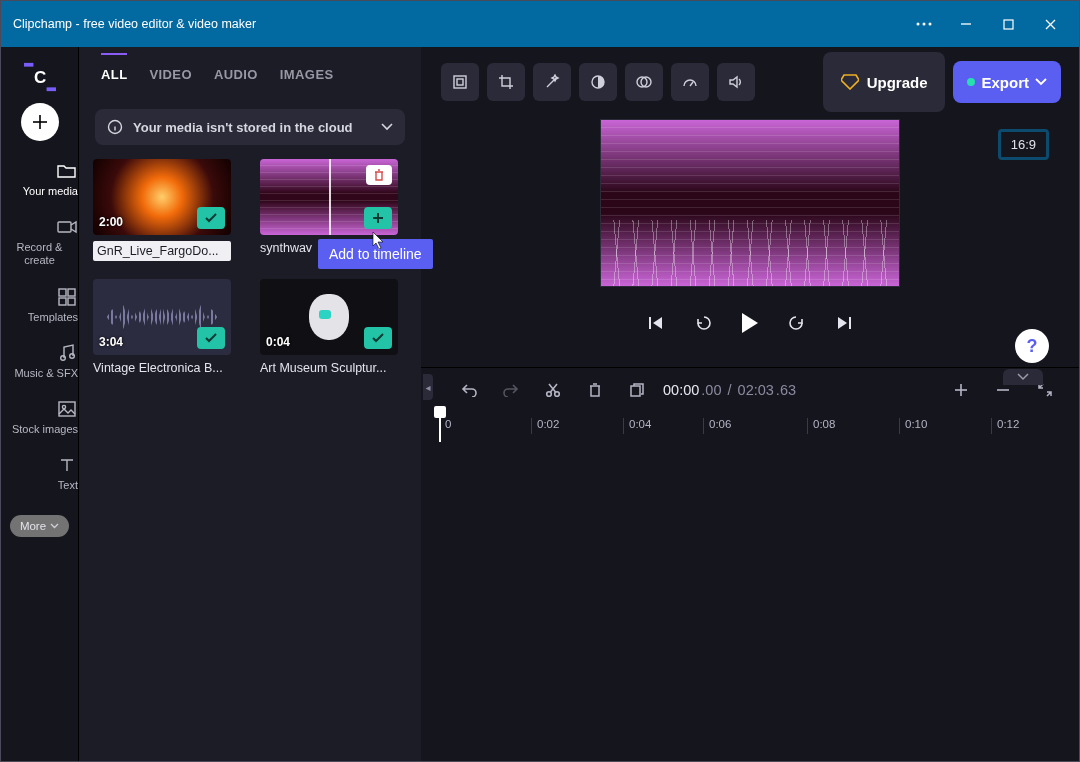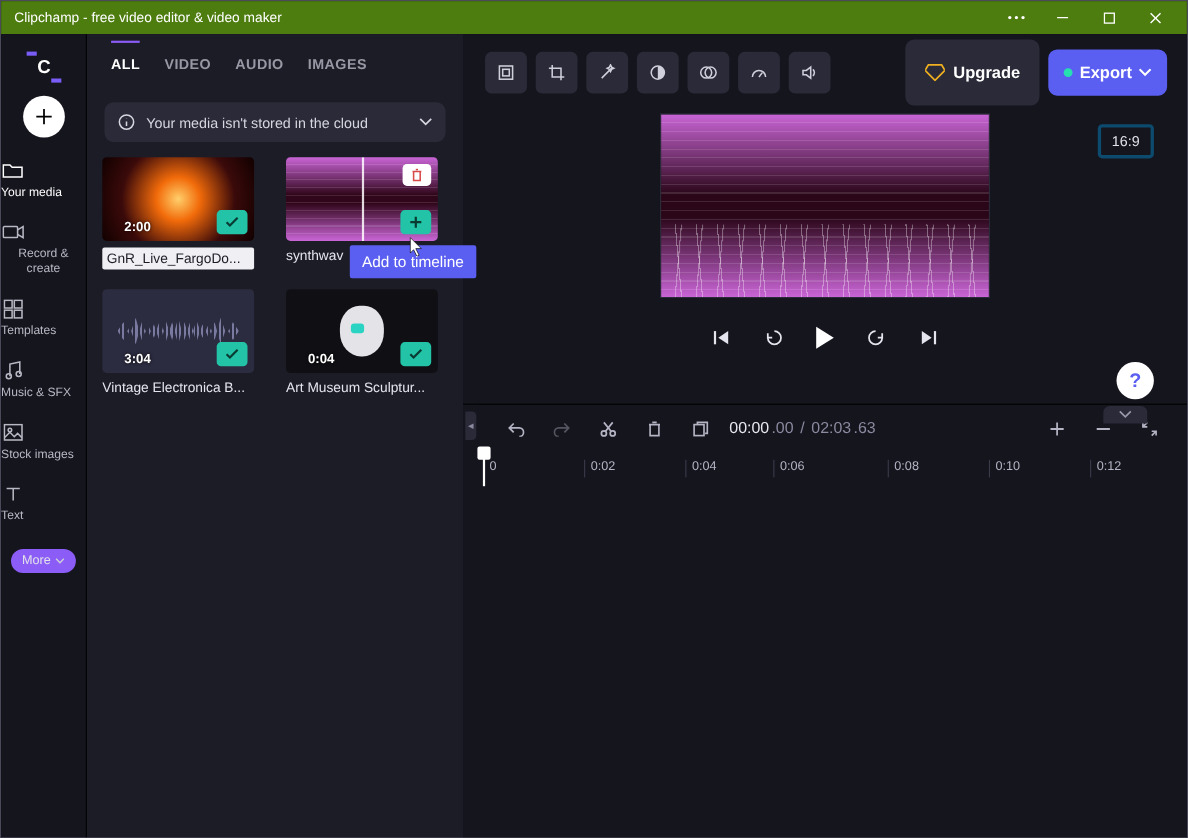--- a/index.html
+++ b/index.html
@@ -1,47 +1,47 @@
 <!DOCTYPE html>
 <html><head>
 <meta charset="utf-8">
 <style>
   * { box-sizing: border-box; margin: 0; padding: 0; font-family: -apple-system, BlinkMacSystemFont, "Segoe UI", sans-serif; }
   body { width: 1080px; height: 762px; background: #000; color: #fff; overflow: hidden; font-size: 13px; }
   .app { width: 1080px; height: 762px; display: flex; flex-direction: column; border: 1px solid #4a4a5a; }
 
   
-  .titlebar { height: 30px; background: #4d7c0f; display: flex; align-items: center; padding: 0 8px; color: #fff; font-size: 12.5px; justify-content: flex-end; }
+  .titlebar { height: 46px; background: #0369a1; display: flex; align-items: center; padding: 0 8px; color: #fff; font-size: 12.5px; justify-content: flex-end; }
   .titlebar .title { flex: 1; padding-left: 4px; }
   .titlebar .wbtn { width: 42px; height: 30px; display: flex; align-items: center; justify-content: center; cursor: pointer; }
 
   .body { flex: 1; display: flex; background: #15151e; min-height: 0; }
 
   
   .rail { width: 78px; background: #15151e; display: flex; flex-direction: column; align-items: center; padding-top: 14px; gap: 2px; border-right: 1px solid #000; }
   .logo { width: 32px; height: 32px; border-radius: 6px; display:flex; align-items:center; justify-content:center; position:relative; margin-bottom: 8px; }
   .add-btn { width: 38px; height: 38px; border-radius: 50%; background: #fff; color: #000; display:flex; align-items:center; justify-content:center; font-size: 20px; margin-bottom: 14px; cursor:pointer; }
-  .rail-item { display:flex; flex-direction: column; align-items:flex-start; gap:4px; color:#b8b8c4; font-size:11px; cursor:pointer; padding:4px 0 14px 0; width:100%; text-align:center; }
+  .rail-item { display:flex; flex-direction: column; align-items:flex-end; gap:4px; color:#b8b8c4; font-size:11px; cursor:pointer; padding:4px 0 14px 0; width:100%; text-align:center; }
   .rail-item.active { color:#fff; }
   .rail-item .ricon { width:22px; height:20px; display:flex; align-items:center; justify-content:center; }
-  .more-pill { margin-top:8px; background:#8b5cf6; color:#e2e2ea; font-size:11.5px; padding:5px 10px; border-radius:14px; display:flex; align-items:center; gap:4px; cursor:pointer; }
+  .more-pill { margin-top:8px; background:#737373; color:#e2e2ea; font-size:11.5px; padding:5px 10px; border-radius:14px; display:flex; align-items:center; gap:4px; cursor:pointer; }
 
   
   .panel { width: 342px; background: #1c1c27; display:flex; flex-direction:column; padding: 10px 12px 0 12px; }
   .tabs { display:flex; gap:22px; padding: 10px 10px 14px 10px; border-bottom: 1px solid transparent; }
   .tab { color:#9898a5; font-size:13px; font-weight:600; cursor:pointer; position:relative; letter-spacing:0.4px; padding-bottom:6px;}
   .tab.active { color:#fff; }
   .tab.active::after { content:""; position:absolute; left:0; right:0; top:-14px; height:2px; background:#8a5cf6; }
   .storage-bar { display:flex; align-items:center; gap:10px; background:#2a2a38; border-radius:8px; padding:10px 12px; margin: 6px 4px 14px 4px; color:#d6d6e0; font-size:13px; cursor:pointer; }
   .storage-bar .chev { margin-left:auto; }
 
   .media-grid { display:grid; grid-template-columns: 1fr 1fr; gap: 18px 20px; padding:0 2px; }
   .media-card { display:flex; flex-direction:column; gap:6px; position:relative; }
   .thumb { position:relative; width: 138px; height: 76px; border-radius:4px; background:#2a2a36; overflow:hidden; cursor:pointer; }
-  .dur { position:absolute; left:20px; bottom:6px; font-size:12px; font-weight:600; color:#fff; text-shadow:0 0 3px #000; }
+  .dur { position:absolute; left:6px; bottom:6px; font-size:12px; font-weight:600; color:#fff; text-shadow:0 0 3px #000; }
   .chip { position:absolute; right:6px; bottom:6px; width:28px; height:22px; background:#22c3a6; border-radius:4px; display:flex; align-items:center; justify-content:center; }
   .chip.plus { background:#22c3a6; }
   .del-chip { position:absolute; right:6px; top:6px; width:26px; height:20px; background:#fff; border-radius:4px; display:flex; align-items:center; justify-content:center; cursor:pointer; }
   .label { font-size:12.5px; color:#e4e4ee; white-space:nowrap; overflow:hidden; text-overflow:ellipsis; max-width:138px;}
   .label.boxed { background:#f0f0f4; color:#1c1c27; padding:3px 4px; border-radius:2px; max-width:138px; }
   .tooltip { position:absolute; top:80px; left:58px; background:#5a5ff2; color:#fff; padding:7px 11px; font-size:14px; border-radius:2px; white-space:nowrap; z-index:50; }
   .cursor { position:absolute; top:72px; left:112px; z-index:51; }
 
   
   .thumb.concert { background: radial-gradient(circle at 50% 50%, #ffcf6b 0%, #f26b0a 25%, #3b0a0a 65%, #100 100%); }
@@ -215,21 +215,21 @@
         <div class="tab">AUDIO</div>
         <div class="tab">IMAGES</div>
       </div>
 
       <div class="storage-bar">
         <svg width="16" height="16" fill="none" stroke="#d6d6e0" stroke-width="1.4">
             <circle cx="8" cy="8" r="6.5"></circle>
             <line x1="8" y1="5" x2="8" y2="5.1"></line>
             <line x1="8" y1="7.5" x2="8" y2="11.5"></line>
           </svg>
-        <span style="font-weight:400">Your media isn't stored in the cloud</span>
+        <span style="font-weight:700">Your media isn't stored in the cloud</span>
         <svg class="chev" width="12" height="8">
             <path d="M1 1 l5 5 l5 -5" fill="none" stroke="#d6d6e0" stroke-width="1.6"></path>
           </svg>
       </div>
 
       <div class="media-grid">
 
         <div class="media-card">
           <div class="thumb concert">
             <span class="dur">2:00</span>

